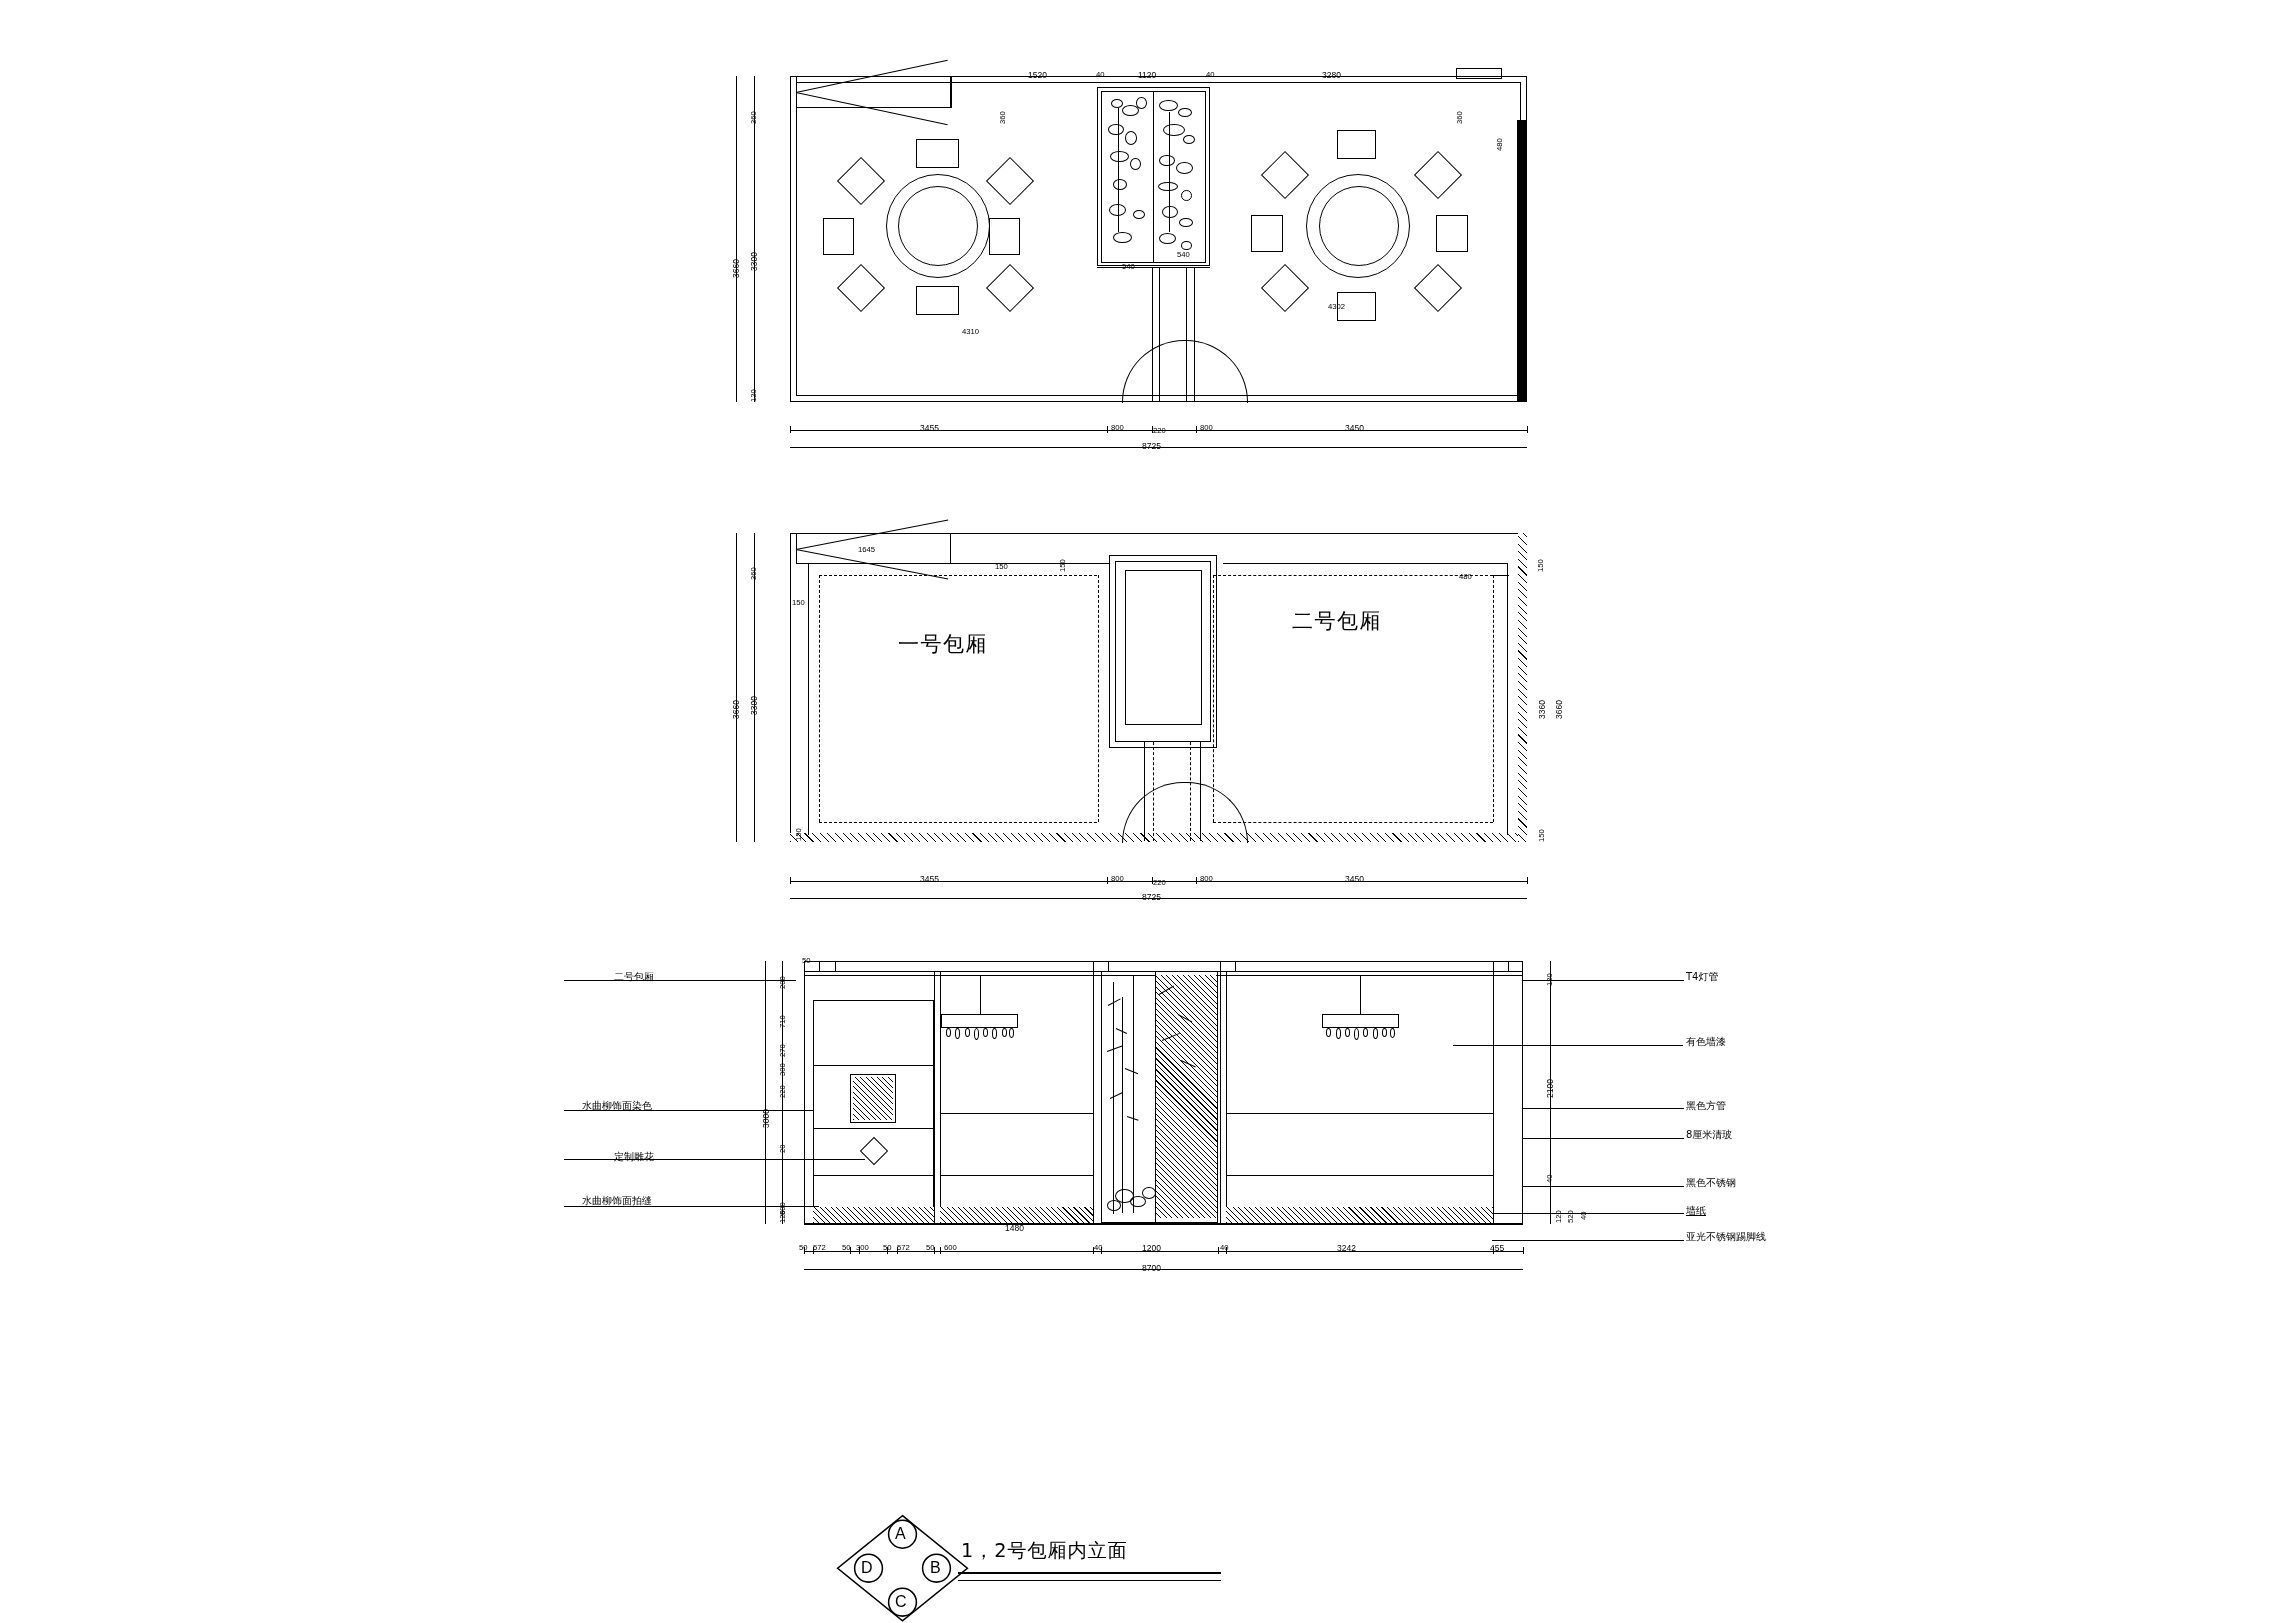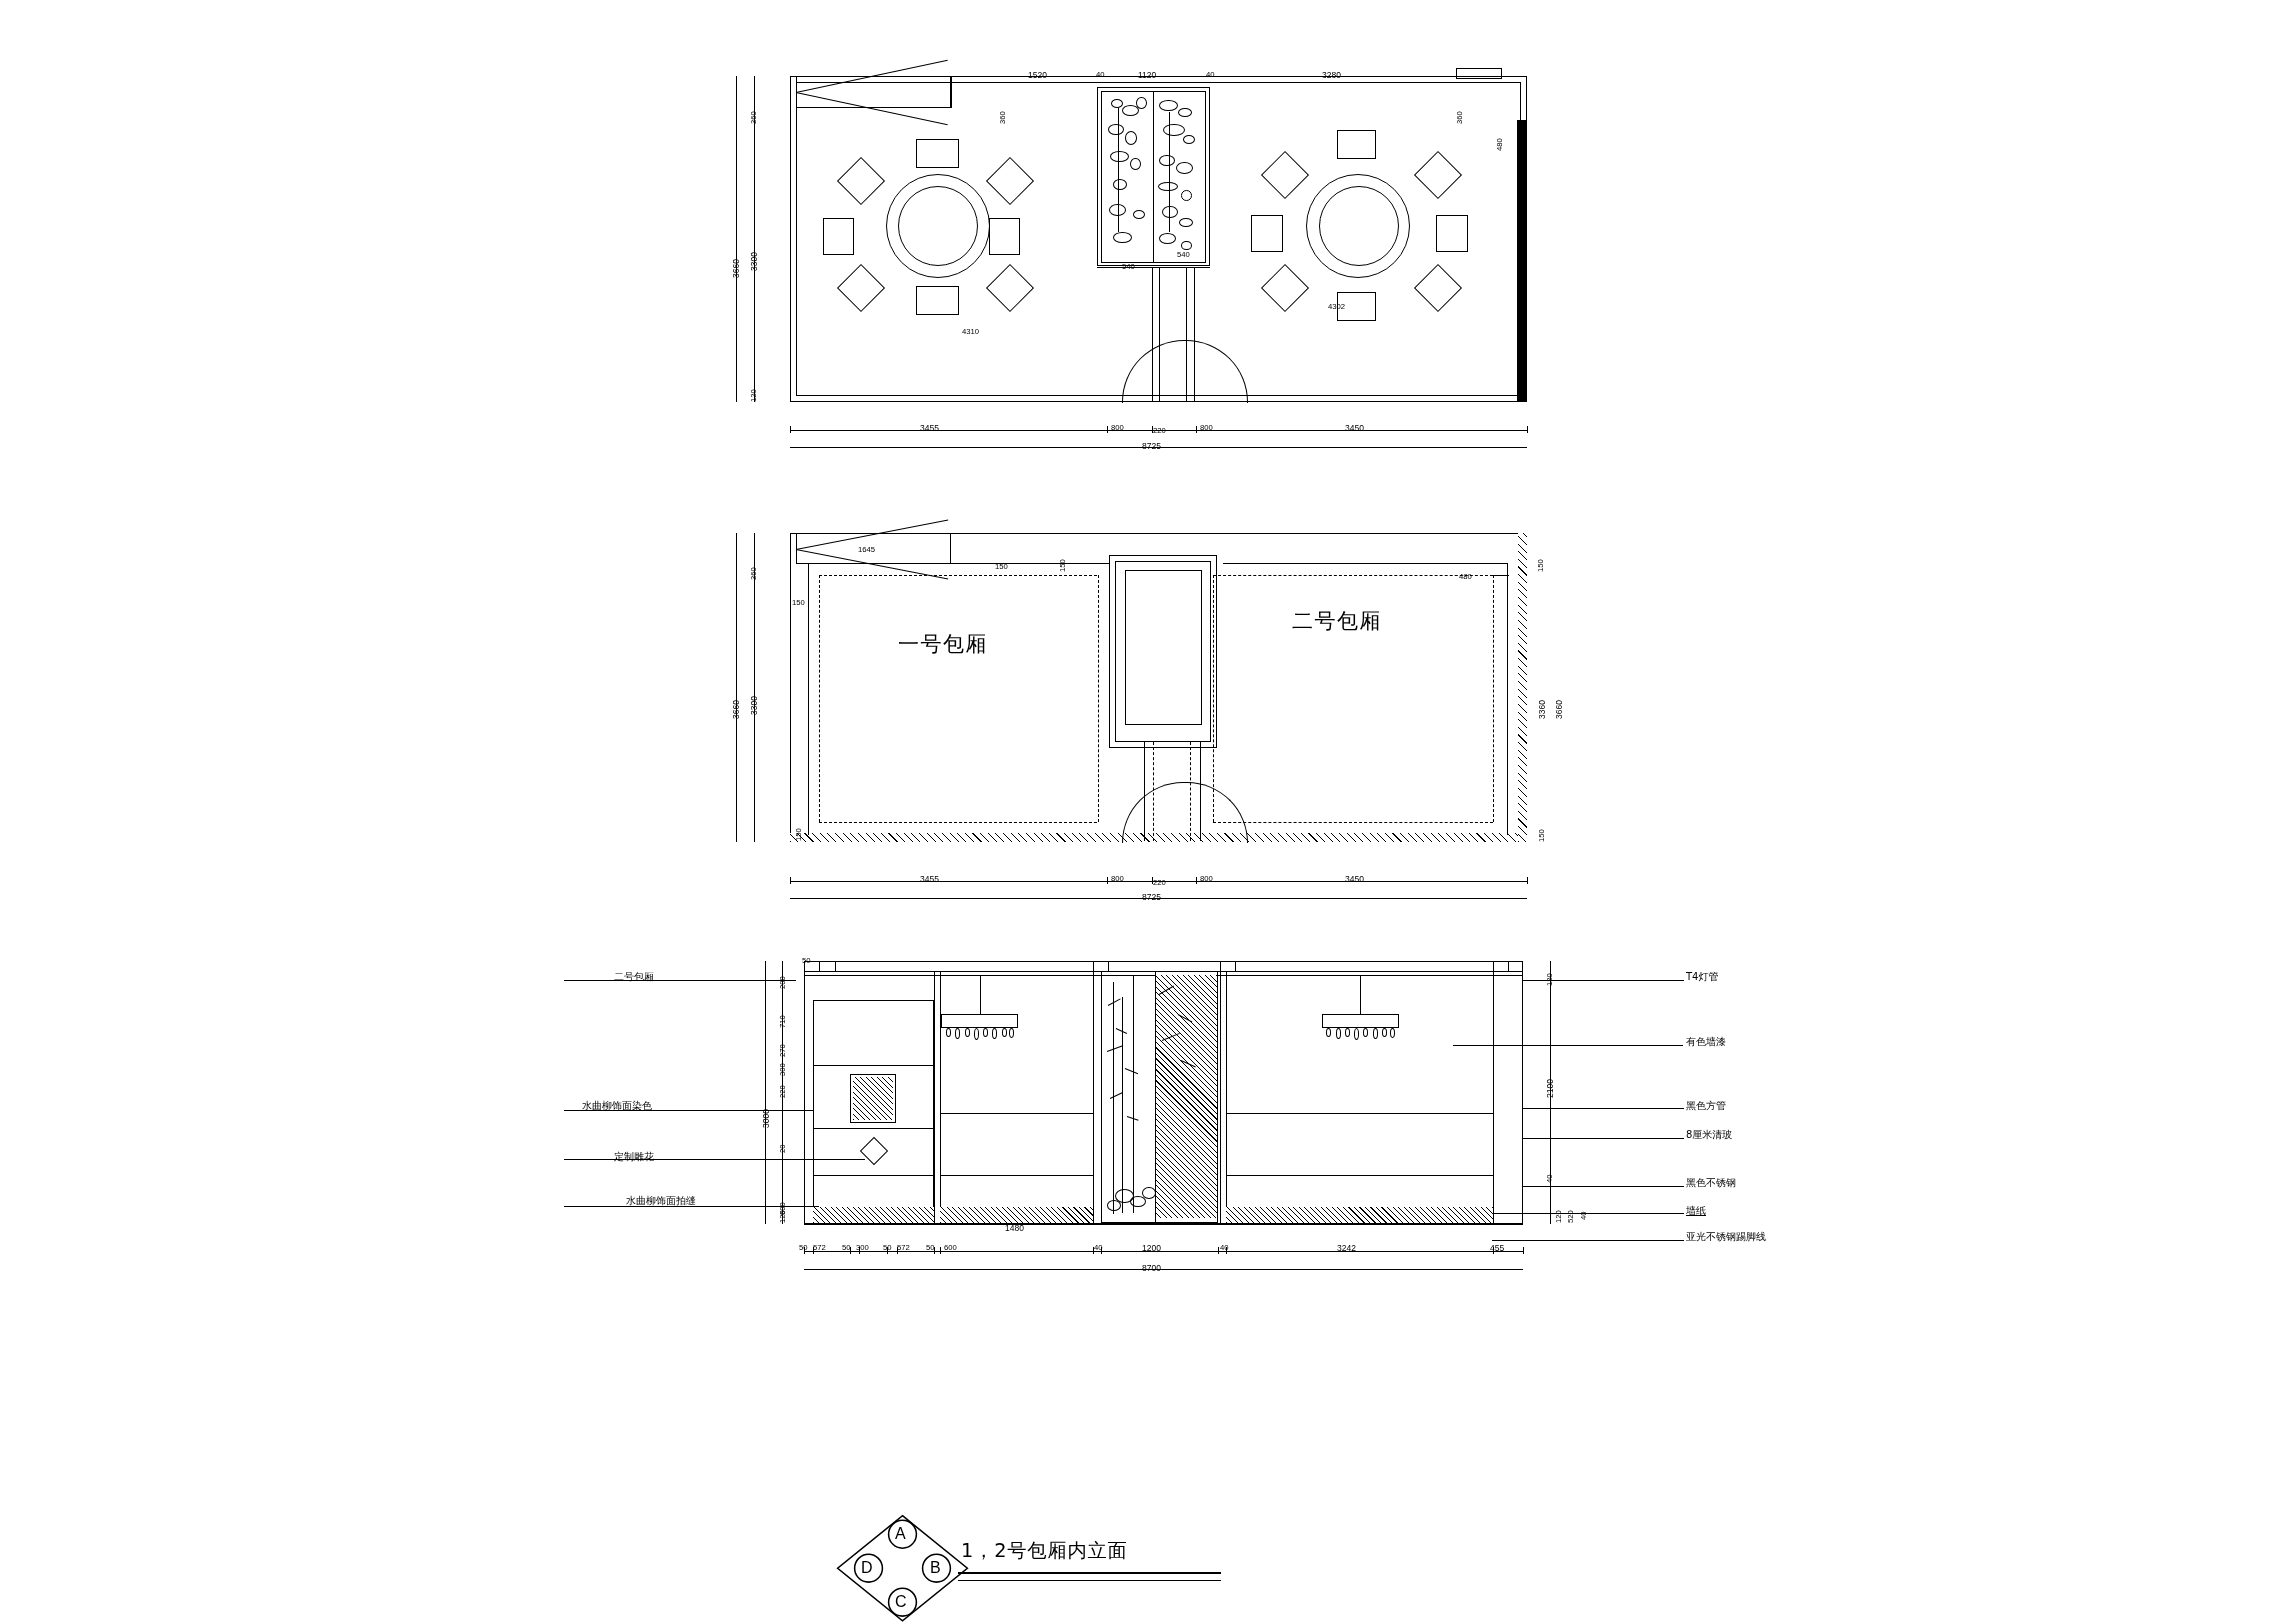--- a/index.html
+++ b/index.html
@@ -307,21 +307,21 @@
 
     <div class="txt cn" style="left:614px;top:972px;">二号包厢</div>
     <div class="legend-line" style="left:564px;top:980px;width:232px;"></div>
 
     <div class="txt cn" style="left:582px;top:1101px;">水曲柳饰面染色</div>
     <div class="legend-line" style="left:564px;top:1110px;width:249px;"></div>
 
     <div class="txt cn" style="left:614px;top:1152px;">定制雕花</div>
     <div class="legend-line" style="left:564px;top:1159px;width:301px;"></div>
 
-    <div class="txt cn" style="left:582px;top:1196px;margin-left:44px;">水曲柳饰面拍缝</div>
+    <div class="txt cn" style="left:582px;top:1196px;">水曲柳饰面拍缝</div>
     <div class="legend-line" style="left:564px;top:1206px;width:255px;"></div>
 
     <div class="txt cn" style="left:1686px;top:972px;">T4灯管</div>
     <div class="legend-line" style="left:1523px;top:980px;width:161px;"></div>
 
     <div class="txt cn" style="left:1686px;top:1037px;">有色墙漆</div>
     <div class="legend-line" style="left:1453px;top:1045px;width:230px;"></div>
 
     <div class="txt cn" style="left:1686px;top:1101px;">黑色方管</div>
     <div class="legend-line" style="left:1523px;top:1108px;width:161px;"></div>

